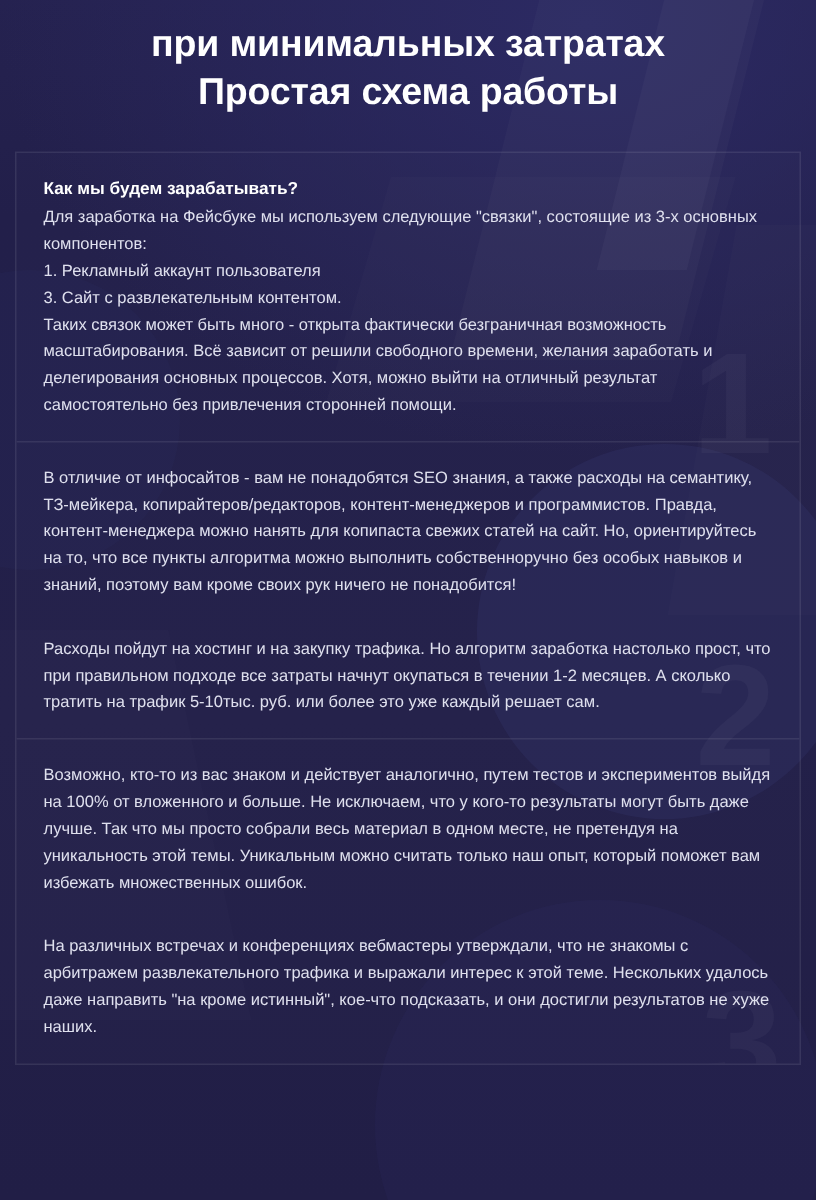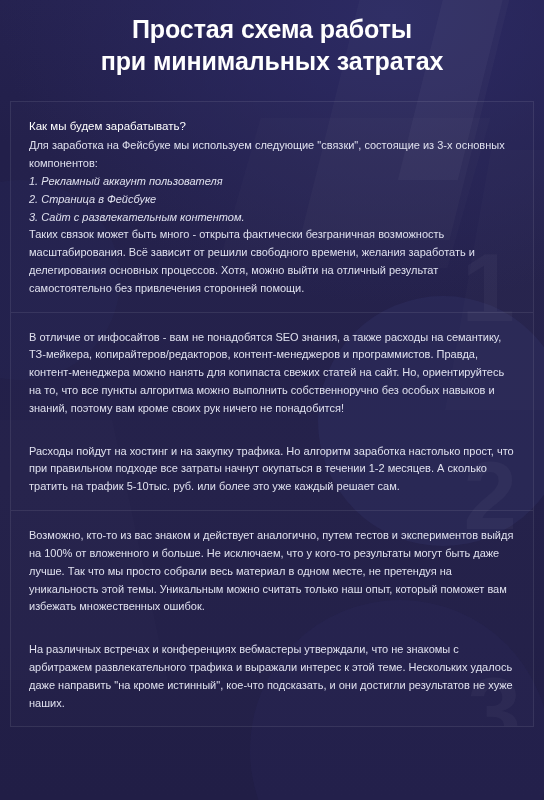--- a/index.html
+++ b/index.html
@@ -79,41 +79,40 @@
   .section {
     position: relative;
     padding: 16px 18px 14px;
     border-bottom: 1px solid rgba(255,255,255,0.085);
   }
   .section:last-child { border-bottom: none; }
 
   .section-heading {
     margin: 0 0 2px;
     font-size: 11.5px;
-    font-weight: normal;
+    font-weight: bold;
     line-height: 1.5;
     color: #ffffff;
   }
   .para {
     margin: 0;
     font-size: 11px;
     line-height: 1.62;
     color: #dfe0ee;
   }
   .para + .para { margin-top: 25px; }
   .list {
     margin: 0;
     padding: 0;
     list-style: none;
   }
   .list li {
     font-size: 11px;
     line-height: 1.62;
     color: #dfe0ee;
-    font-style: italic;
   }
 
   
   .step-number {
     position: absolute;
     right: 8px;
     bottom: -26px;
     font-size: 96px;
     font-weight: bold;
     line-height: 1;
@@ -134,33 +133,32 @@
   <div class="bg-shape s2"></div>
   <div class="bg-shape s3"></div>
   <div class="bg-shape s4"></div>
   <div class="bg-shape s5"></div>
   <div class="bg-circle c1"></div>
   <div class="bg-circle c2"></div>
   <div class="bg-circle c3"></div>
 </div>
 
 <h1 class="page-title">
+  <span class="line">при минимальных затратах</span>
   <span class="line">Простая схема работы</span>
-  <span class="line">при минимальных затратах</span>
 </h1>
 
 <div class="panel">
 
   <section class="section s-1">
     <div class="step-number">1</div>
     <h2 class="section-heading">Как мы будем зарабатывать?</h2>
     <p class="para">Для заработка на Фейсбуке мы используем следующие "связки", состоящие из 3-х основных компонентов:</p>
     <ul class="list">
       <li>1. Рекламный аккаунт пользователя</li>
-      <li>2. Страница в Фейсбуке</li>
       <li>3. Сайт с развлекательным контентом.</li>
     </ul>
     <p class="para">Таких связок может быть много - открыта фактически безграничная возможность масштабирования. Всё зависит от решили свободного времени, желания заработать и делегирования основных процессов. Хотя, можно выйти на отличный результат самостоятельно без привлечения сторонней помощи.</p>
   </section>
 
   <section class="section s-2">
     <div class="step-number">2</div>
     <p class="para">В отличие от инфосайтов - вам не понадобятся SEO знания, а также расходы на семантику, ТЗ-мейкера, копирайтеров/редакторов, контент-менеджеров и программистов. Правда, контент-менеджера можно нанять для копипаста свежих статей на сайт. Но, ориентируйтесь на то, что все пункты алгоритма можно выполнить собственноручно без особых навыков и знаний, поэтому вам кроме своих рук ничего не понадобится!</p>
     <p class="para">Расходы пойдут на хостинг и на закупку трафика. Но алгоритм заработка настолько прост, что при правильном подходе все затраты начнут окупаться в течении 1-2 месяцев. А сколько тратить на трафик 5-10тыс. руб. или более это уже каждый решает сам.</p>
   </section>

